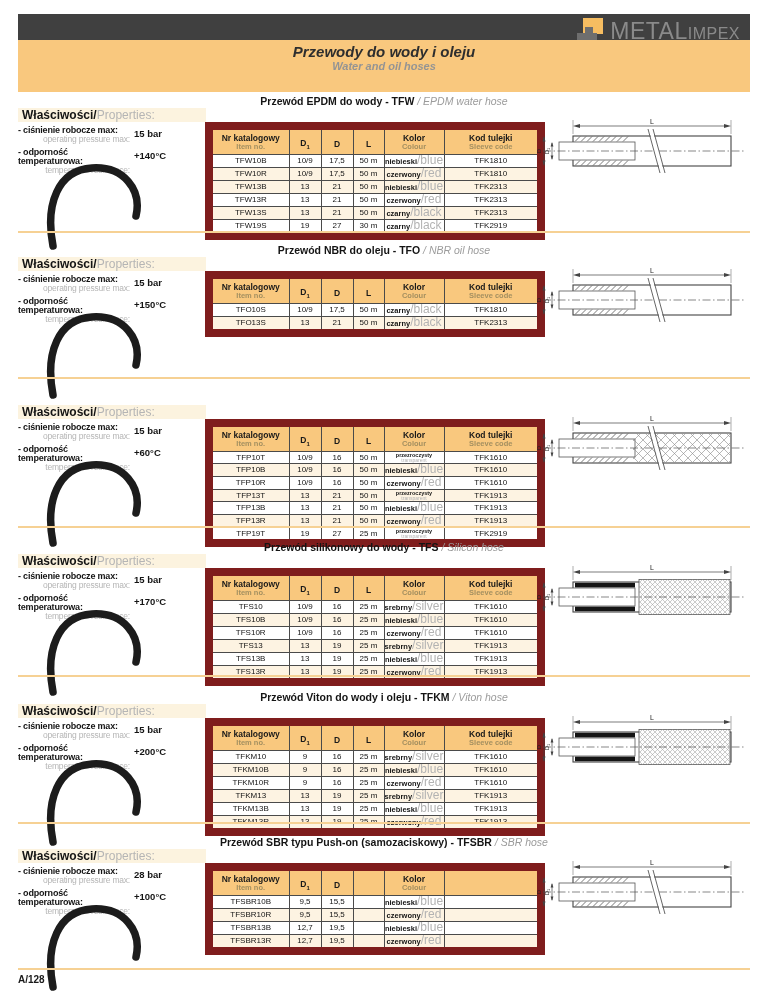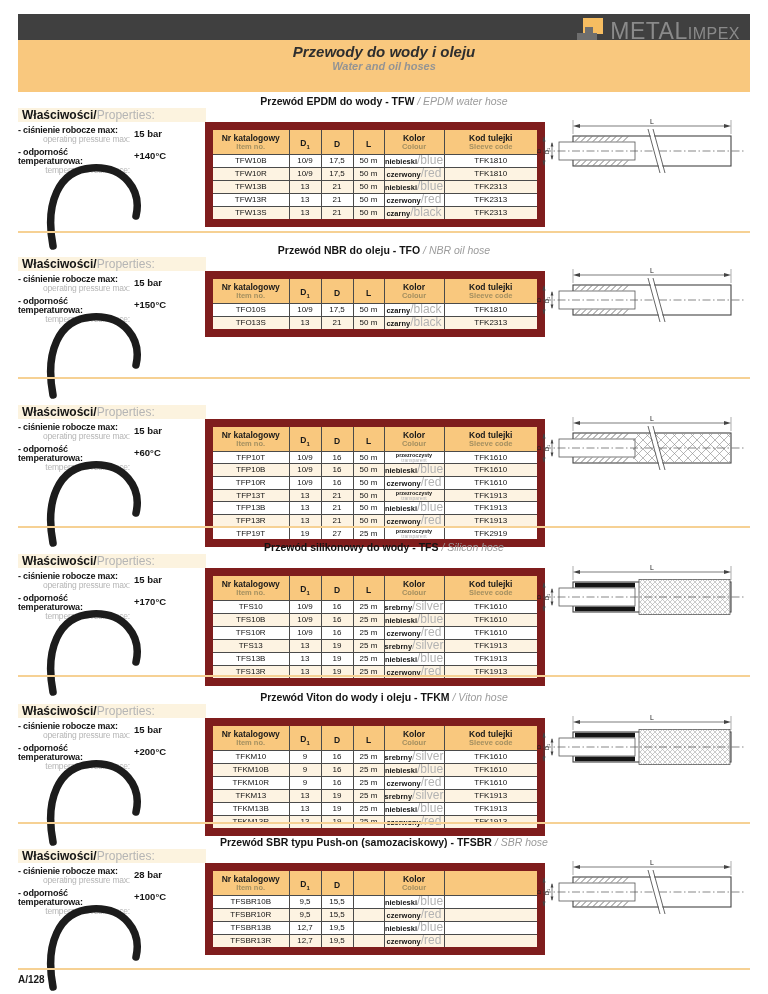--- a/index.html
+++ b/index.html
@@ -185,20 +185,28 @@
                 <td class="c-colour"><span class="cpl">czerwony</span><span class="cen">/red</span></td>
                 <td class="c-sleeve">TFK2313</td>
               </tr>
               <tr class="alt">
                 <td class="c-item">TFW13S</td>
                 <td class="c-d1">13</td>
                 <td class="c-d">21</td>
                 <td class="c-l">50 m</td>
                 <td class="c-colour"><span class="cpl">czarny</span><span class="cen">/black</span></td>
                 <td class="c-sleeve">TFK2313</td>
+              </tr>
+              <tr>
+                <td class="c-item">TFW19S</td>
+                <td class="c-d1">19</td>
+                <td class="c-d">27</td>
+                <td class="c-l">30 m</td>
+                <td class="c-colour"><span class="cpl">czarny</span><span class="cen">/black</span></td>
+                <td class="c-sleeve">TFK2919</td>
               </tr>
             </tbody>
       </table>
     </div>
 
     <div class="diagram"><svg width="215" height="62" viewBox="0 0 215 62">
             <line x1="38" y1="4" x2="38" y2="18" class="thin"></line>
             <line x1="196" y1="4" x2="196" y2="18" class="thin"></line>
             <line x1="43" y1="10" x2="191" y2="10" class="dim"></line>
             <polygon points="38,10 45,8 45,12" fill="#444"></polygon>

